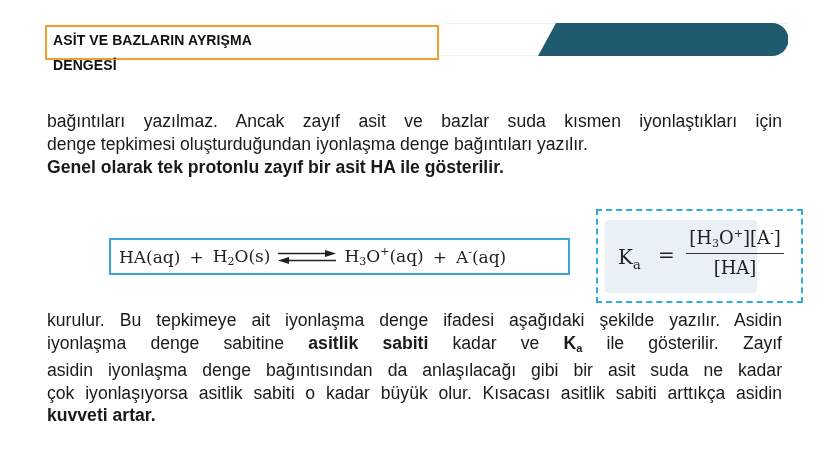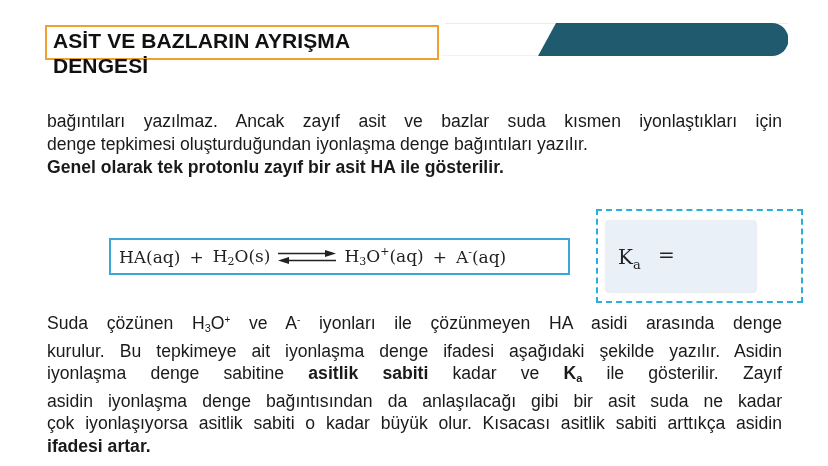--- a/index.html
+++ b/index.html
@@ -40,21 +40,21 @@
       border: 2px solid #f0a030;
       box-sizing: border-box;
     }
     .title-text {
       position: absolute;
       left: 53px;
       top: 28px;
       width: 420px;
       font-family: "Liberation Sans", sans-serif;
       font-weight: bold;
-      font-size: 21px;
+      font-size: 14px;
       line-height: 25px;
       color: #111111;
       letter-spacing: 0.1px;
     }
     .banner {
       position: absolute;
       left: 538px;
       top: 23px;
       width: 250px;
       height: 33px;
@@ -220,22 +220,25 @@
   </svg>
   <span><span>H</span><sub>3</sub><span>O</span><sup>+</sup><span>(aq)</span></span>
   <span style="margin:0 9px">+</span>
   <span><span>A</span><sup>-</sup><span>(aq)</span></span>
 </div>
 
 <div class="dashed-box"></div>
 <div class="ka-box">
   <span class="ka-label"><span>K</span><sub>a</sub></span>
   <span class="ka-eq">=</span>
+  <div class="frac">
+    <span class="num"><span>[H</span><sub>3</sub><span>O</span><sup>+</sup><span>][A</span><sup>-</sup><span>]</span></span>
+    <span class="den">[HA]</span>
+  </div>
 </div>
 
 <div class="para para2">
-  <span class="line"><span>Suda çözünen H</span><span class="sub-s">3</span><span>O</span><span class="sup-s">+</span><span> ve A</span><span class="sup-s">-</span><span> iyonları ile çözünmeyen HA asidi arasında denge</span></span>
   <span class="line">kurulur. Bu tepkimeye ait iyonlaşma denge ifadesi aşağıdaki şekilde yazılır. Asidin</span>
   <span class="line"><span>iyonlaşma denge sabitine </span><span class="bold">asitlik sabiti</span><span> kadar ve </span><span class="bold"><span>K</span><span class="sub-s">a</span></span><span> ile gösterilir. Zayıf</span></span>
   <span class="line">asidin  iyonlaşma  denge bağıntısından da anlaşılacağı gibi bir asit suda ne kadar</span>
   <span class="line">çok iyonlaşıyorsa asitlik sabiti o kadar büyük olur. Kısacası asitlik sabiti arttıkça asidin</span>
-  <span class="line last">ifadesi artar.</span>
+  <span class="line last">kuvveti artar.</span>
 </div>
 
 </body></html>

